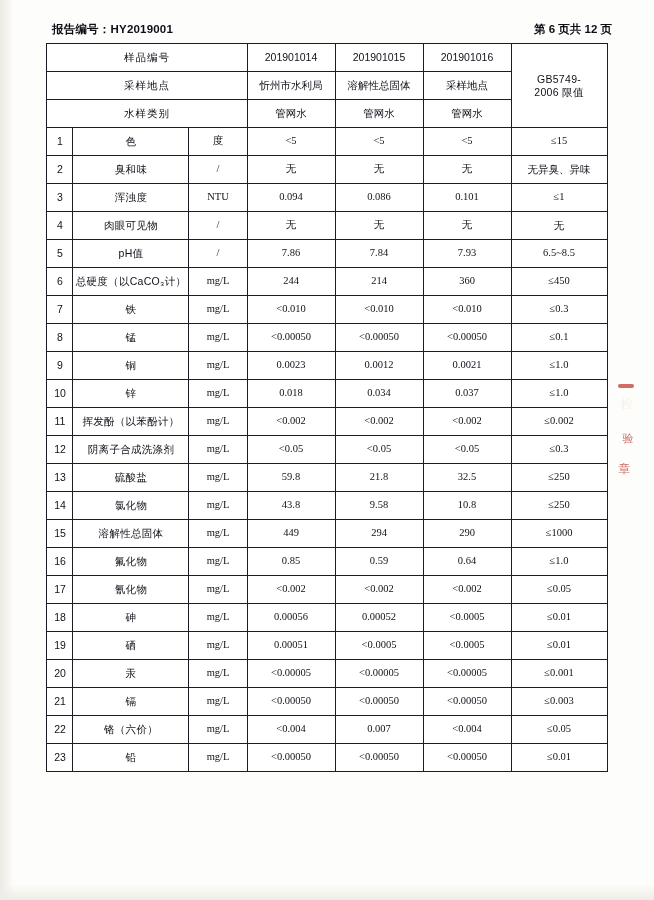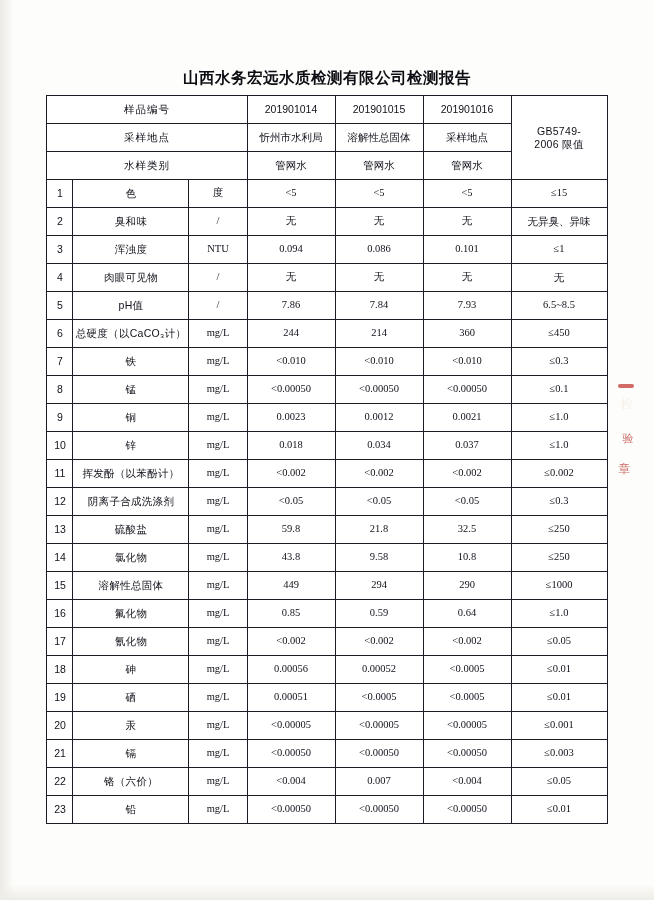--- a/index.html
+++ b/index.html
@@ -137,22 +137,25 @@
     position: absolute;
     left: 0; right: 0; bottom: 0; height: 16px;
     background: linear-gradient(to top, #eeece6, rgba(255,255,255,0));
   }
 </style>
 </head>
 <body>
 
 <div class="page">
 
-  <div class="title">山西水务宏远水质检测有限公司检测报告</div>
-
+
+  <div class="meta-row">
+    <div class="meta-left">报告编号：HY2019001</div>
+    <div class="meta-right">第 6 页共 12 页</div>
+  </div>
 
   <table class="report">
     <colgroup>
       <col class="col-idx">
         <col class="col-name">
         <col class="col-unit">
       <col class="col-sample">
         <col class="col-sample">
         <col class="col-sample">
       <col class="col-limit">

